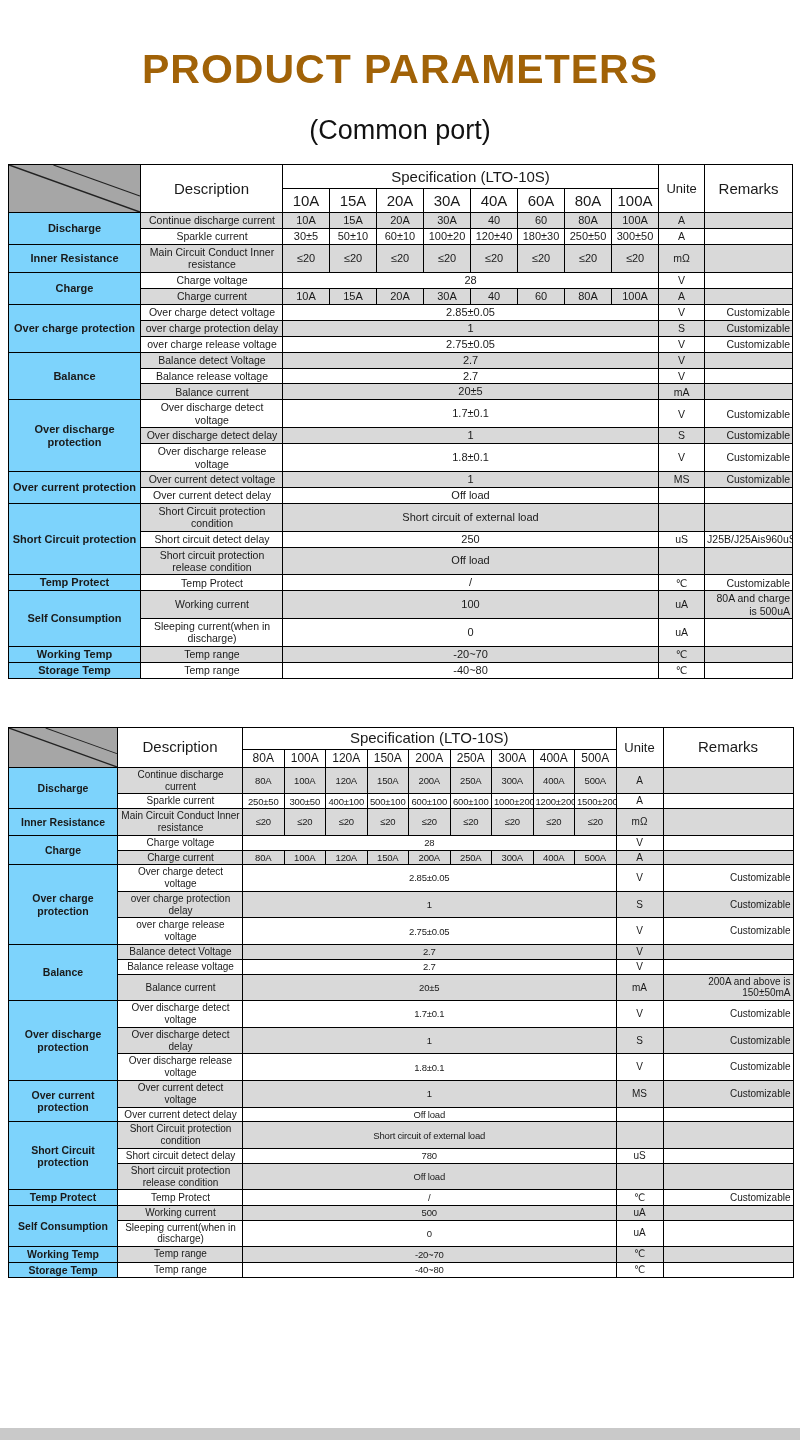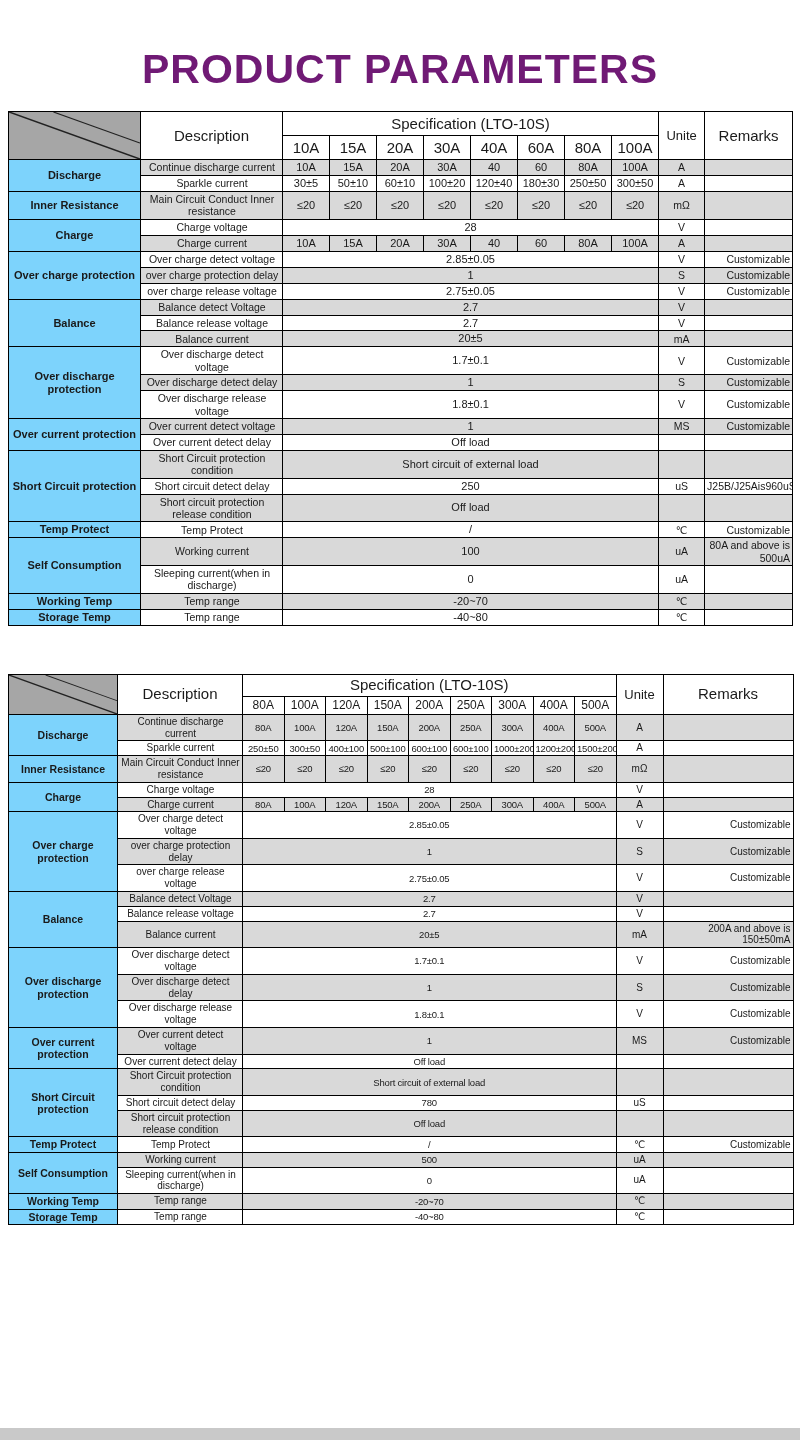--- a/index.html
+++ b/index.html
@@ -5,21 +5,21 @@
   * { box-sizing: border-box; margin: 0; padding: 0; }
   html, body { background: #ffffff; }
   body {
     width: 800px; height: 1440px; margin: 0 auto;
     font-family: "Liberation Sans", "DejaVu Sans", sans-serif;
     color: #1a1a1a; position: relative; overflow: hidden;
   }
   .page { position: relative; width: 800px; height: 1440px; }
   .page-title {
     text-align: center; font-size: 41px; font-weight: bold;
-    padding-top: 46px; letter-spacing: 1px; color: #701a75;
+    padding-top: 46px; letter-spacing: 1px; color: #a16207;
   }
   .subtitle { text-align: center; font-size: 27px; font-weight: 400; margin-top: 22px; color: #111; }
   .table-wrap { margin: 0 8px; }
   .t1-wrap { margin-top: 18px; }
   .t2-wrap { margin-top: 48px; }
 
   table.spec-table { border-collapse: collapse; table-layout: fixed; width: 784px; }
   .spec-table th, .spec-table td {
     border: 1px solid #000; padding: 1px 2px;
     text-align: center; vertical-align: middle;
@@ -57,20 +57,21 @@
   .footer-bar {
     position: absolute; left: 0; right: 0; bottom: 0;
     height: 12px; background: #c9c9c9;
   }
 </style>
 </head>
 <body>
 
 <div class="page">
   <h1 class="page-title">PRODUCT PARAMETERS</h1>
+  <div class="subtitle">(Common port)</div>
 
   <div class="table-wrap t1-wrap">
       <table class="spec-table t1">
         <colgroup>
           <col style="width: 132px;">
           <col style="width: 142px;">
           <col style="width: 47px;">
           <col style="width: 47px;">
           <col style="width: 47px;">
           <col style="width: 47px;">
@@ -261,21 +262,21 @@
             <td class="desc">Temp Protect</td>
             <td class="val" colspan="8">/</td>
             <td class="unit">℃</td>
             <td class="remarks">Customizable</td>
           </tr>
           <tr>
             <td class="cat" rowspan="2">Self Consumption</td>
             <td class="desc shaded">Working current</td>
             <td class="val shaded" colspan="8">100</td>
             <td class="unit shaded">uA</td>
-            <td class="remarks shaded">80A and above is 500uA</td>
+            <td class="remarks shaded">80A and charge is 500uA</td>
           </tr>
           <tr>
             <td class="desc">Sleeping current(when  in discharge)</td>
             <td class="val" colspan="8">0</td>
             <td class="unit">uA</td>
             <td class="remarks"></td>
           </tr>
           <tr>
             <td class="cat" rowspan="1">Working Temp</td>
             <td class="desc shaded">Temp range</td>

